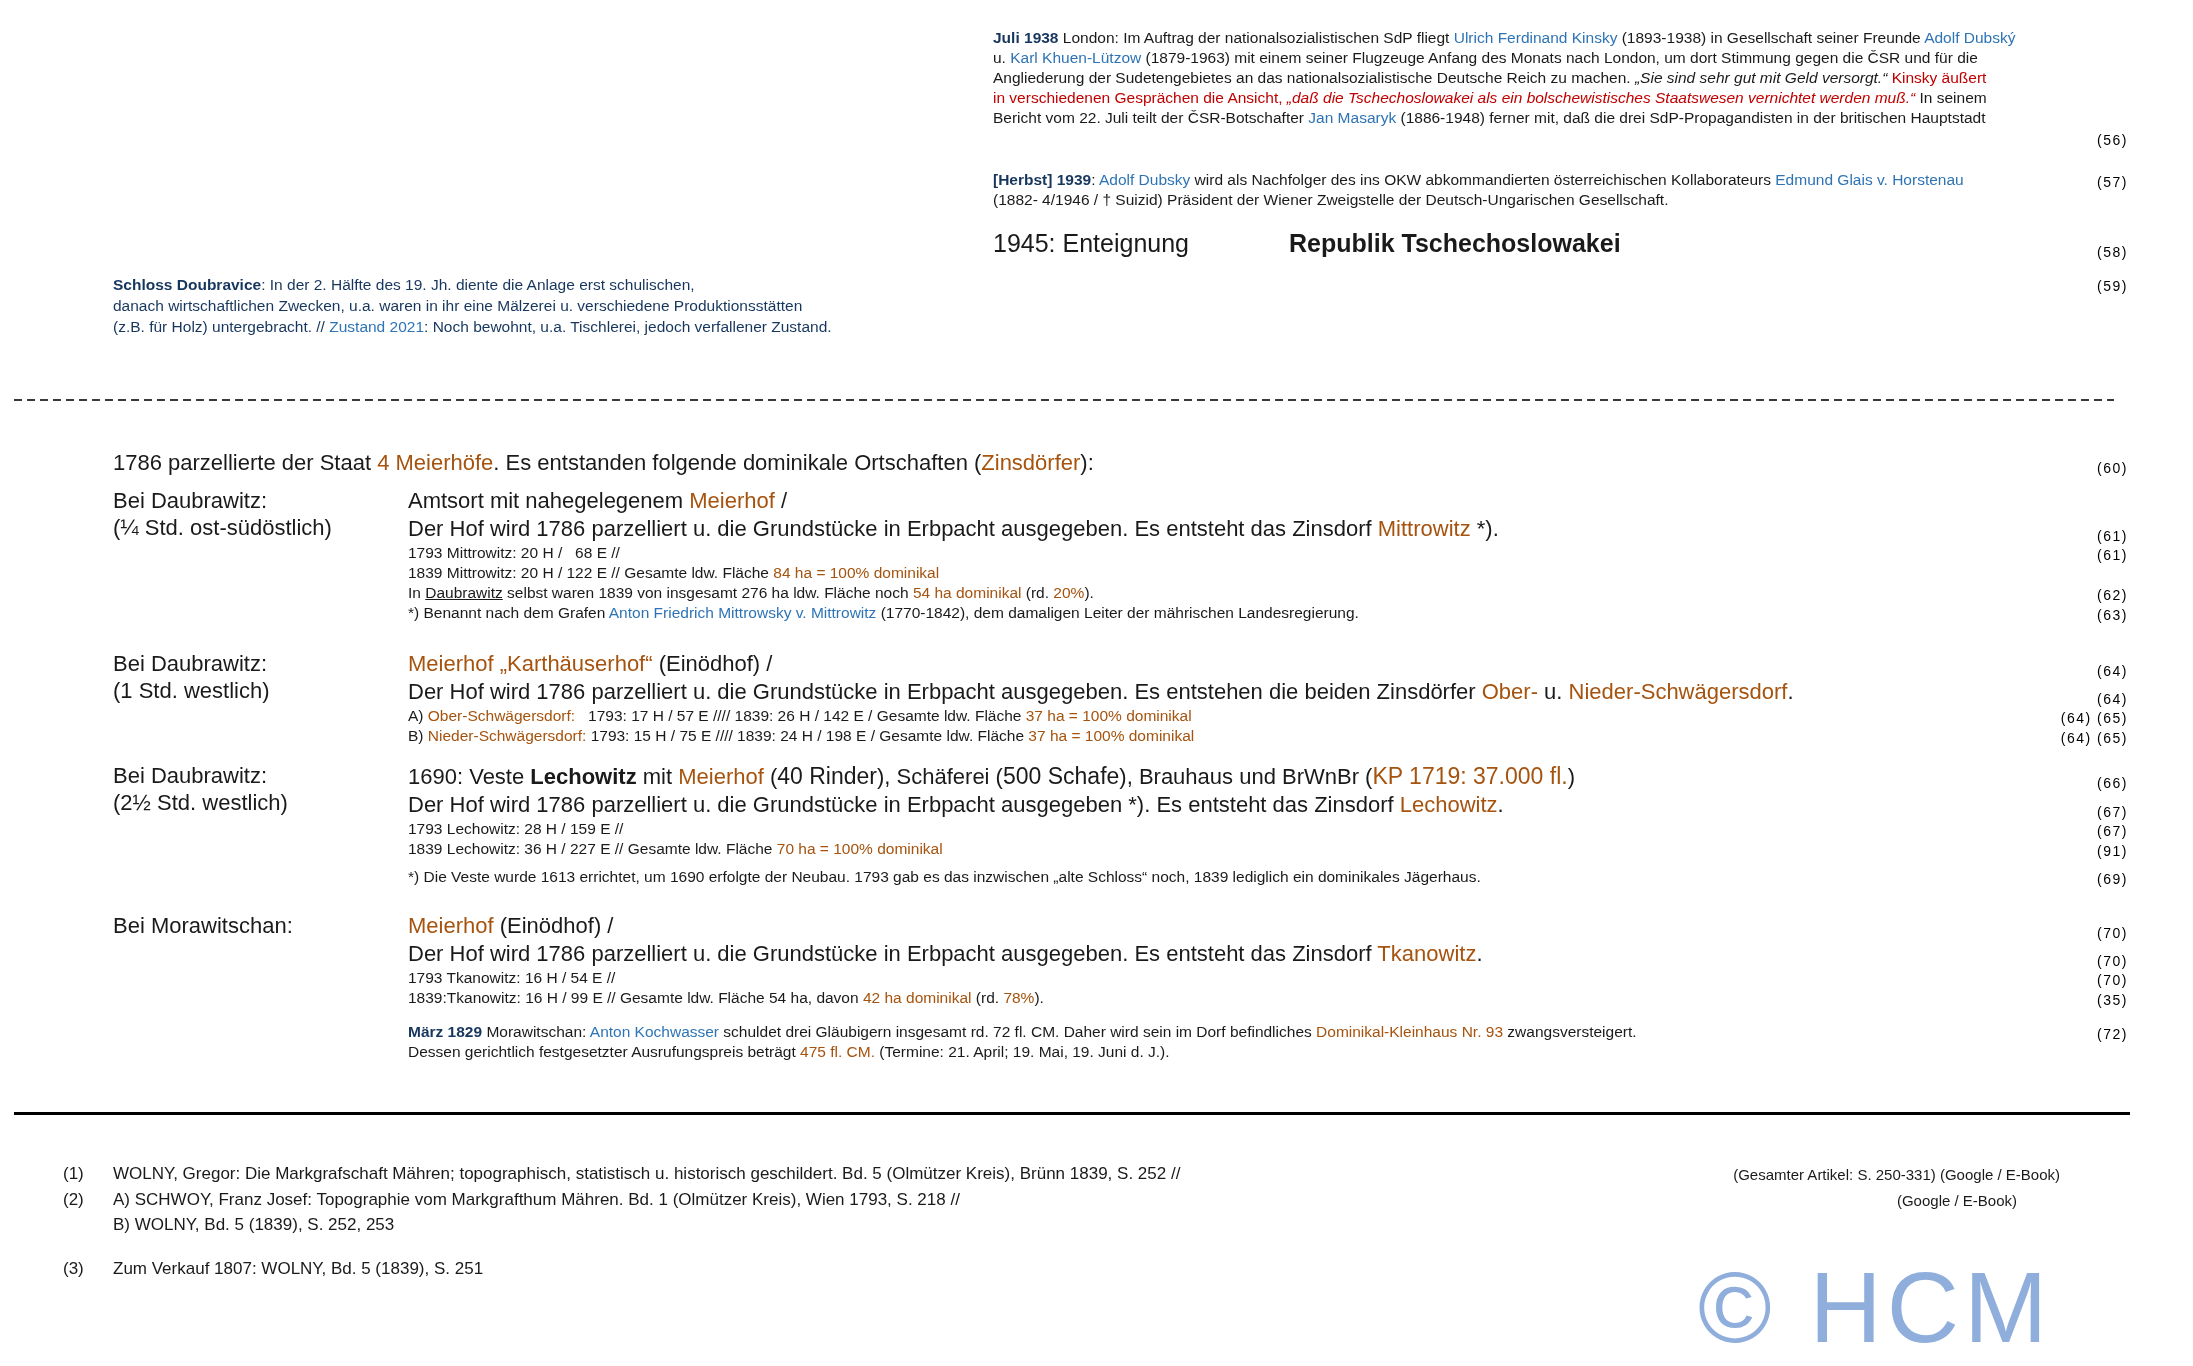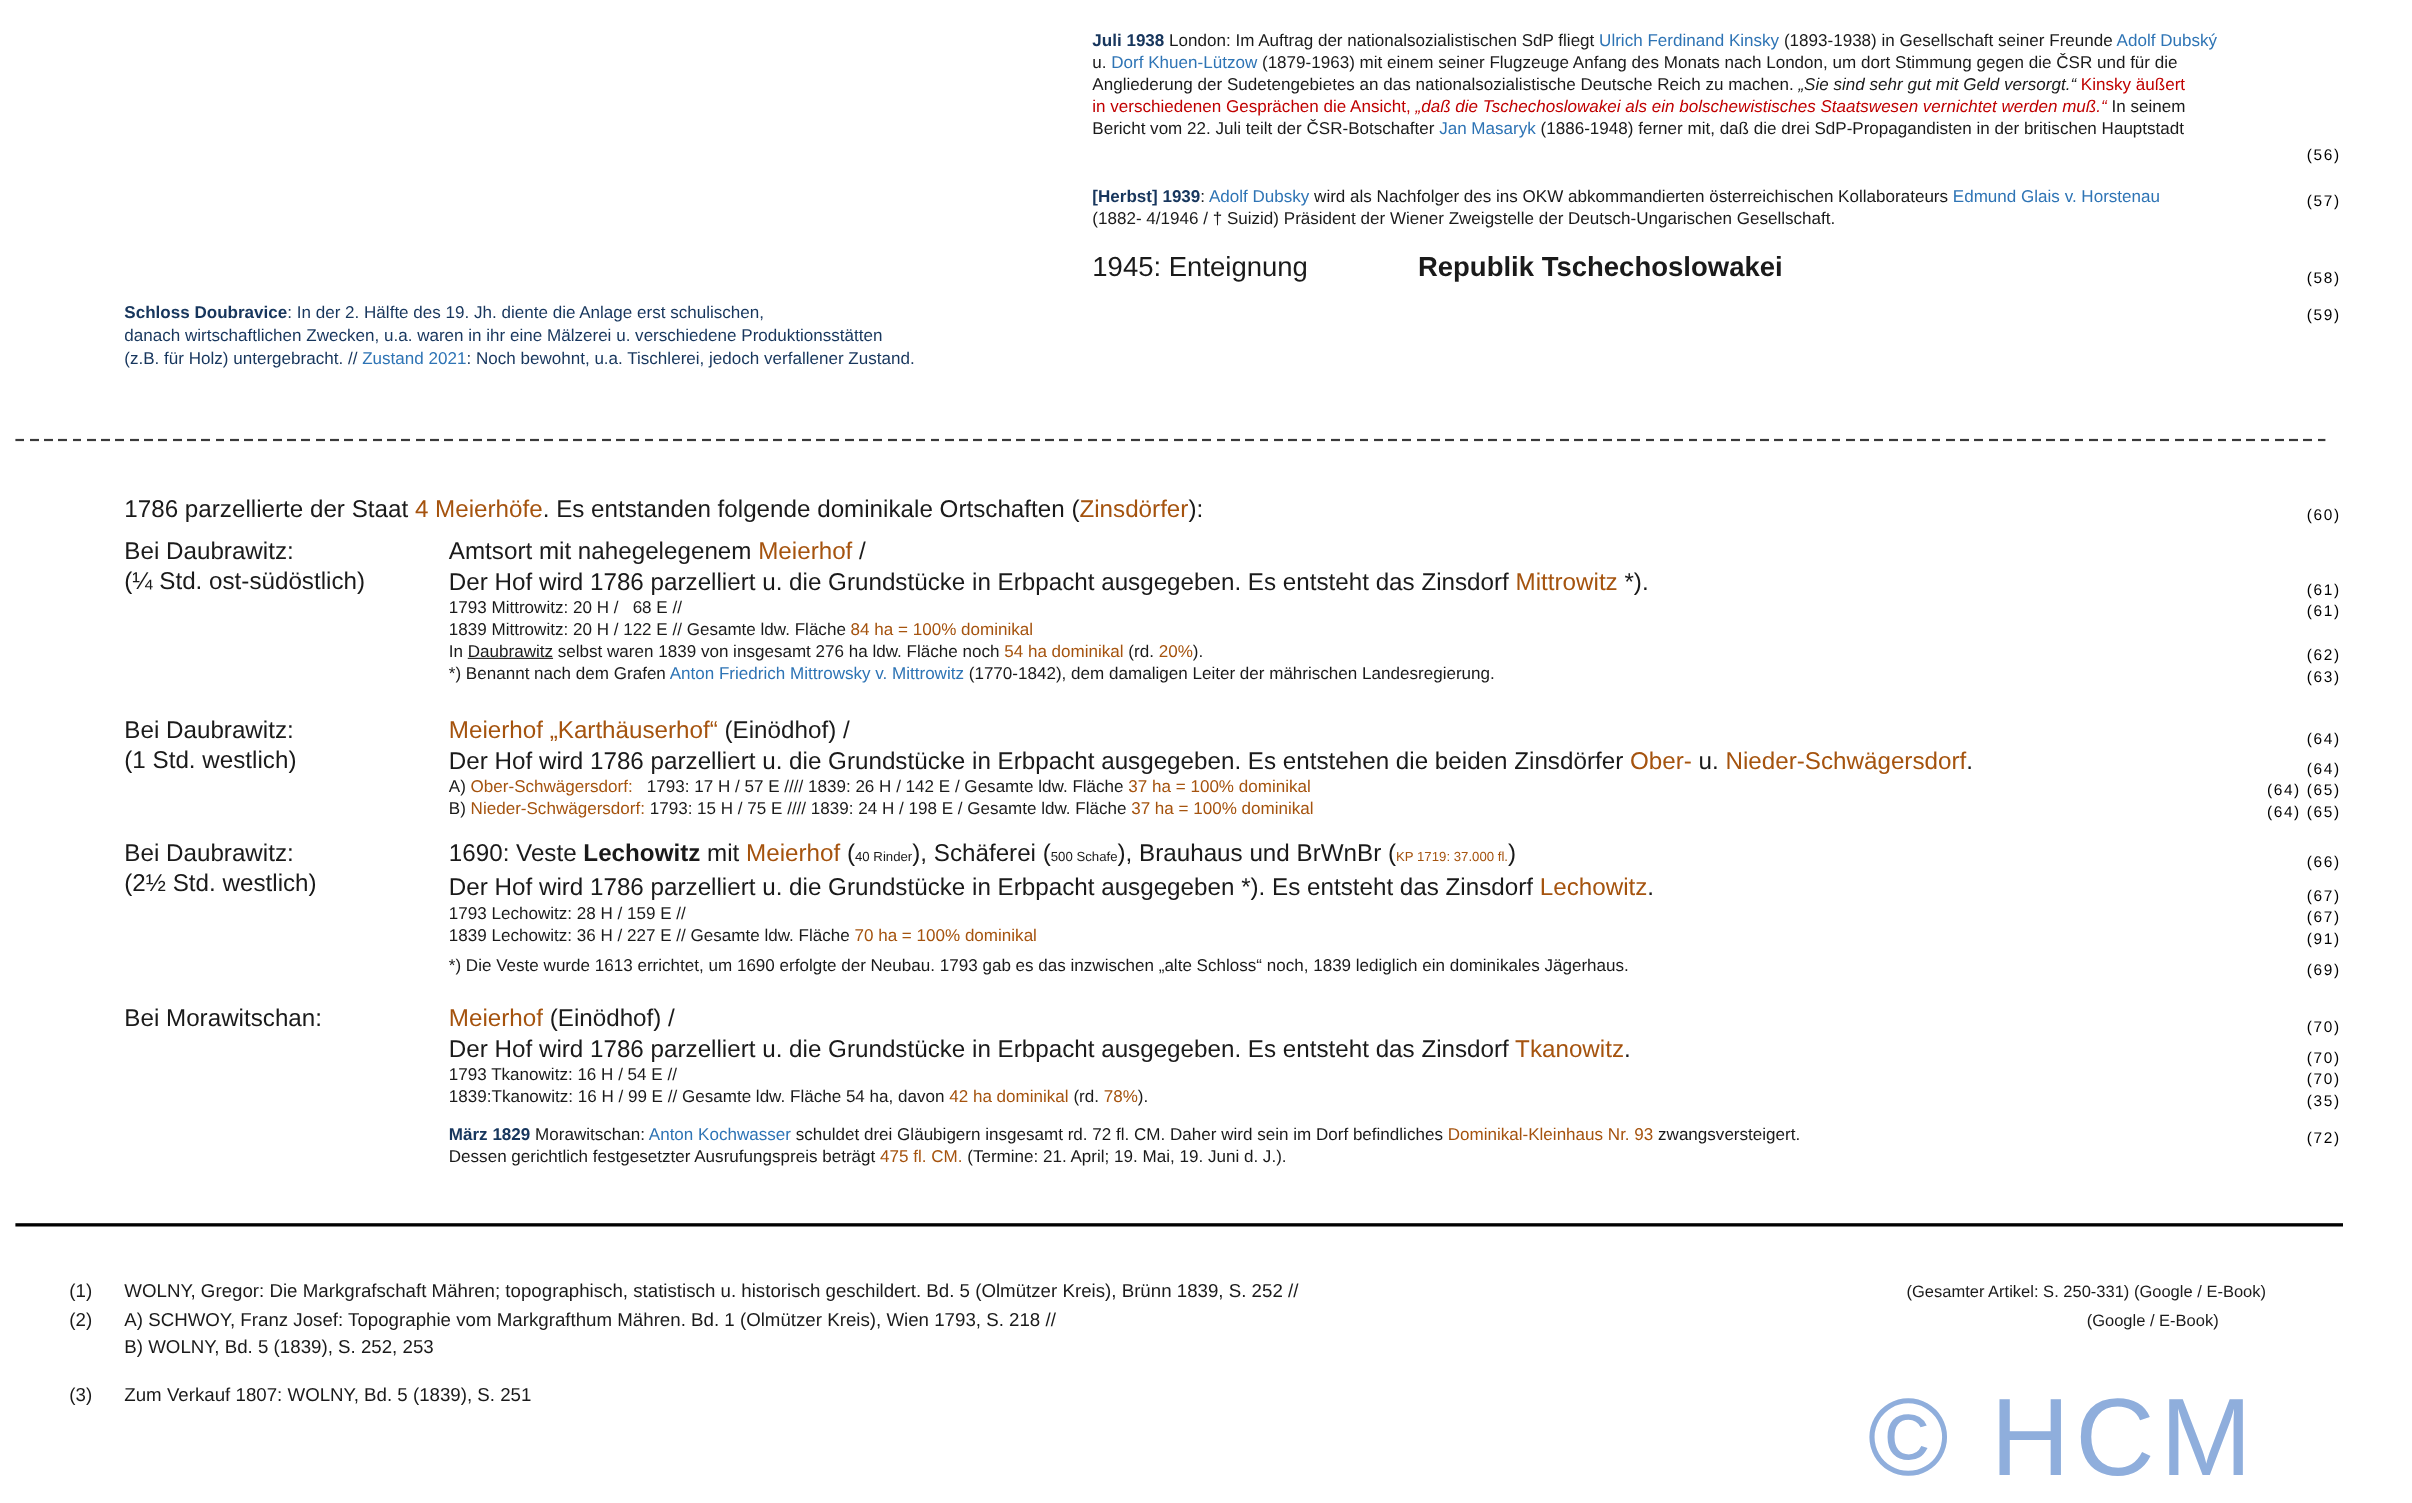--- a/index.html
+++ b/index.html
@@ -26,21 +26,21 @@
   
   .b{font-weight:700;}
   .navy{color:var(--navy);font-weight:700;margin-top:27px;}
   .link{color:var(--link);}
   .purple{color:var(--purple);}
   .red{color:var(--red);}
   .redit{color:var(--red);font-style:italic;}
   .it{font-style:italic;}
   .brown{color:var(--brown);}
   .u{text-decoration:underline;}
-  .sm{font-size:12px;}
+  .sm{font-size:23px;}
   .h1s{font-size:27px;}
   .h2s{font-size:23px;}
   .sch{color:var(--navy);}
   .gapL{margin-left:100px;}
   
   .ref{position:absolute;right:0;top:2px;font-size:14px;letter-spacing:1.5px;color:#000;font-weight:400;}
   .k-h .ref{top:7px;} .k-h25 .ref{top:9px;} .k-h22 .ref{top:5px;margin-left:16px;}
   
   .para1938{left:993px;top:28px;width:1135px;}
   .paraHerbst{left:993px;top:170px;width:1135px;}
@@ -63,21 +63,21 @@
   .fa1{top:1166px;right:133px;} .fa2{top:1192px;right:176px;}
   .watermark{left:1698px;top:1250px;font-size:100px;letter-spacing:5px;color:var(--wm);white-space:pre;}
 </style>
 </head>
 <body>
 
 <div class="page">
 
   <div class="abs para1938">
       <div class="ln k-p"><span class="seg navy">Juli 1938</span><span class="seg"> London: Im Auftrag der nationalsozialistischen SdP fliegt </span><span class="seg link">Ulrich Ferdinand Kinsky</span><span class="seg"> (1893-1938) in Gesellschaft seiner Freunde </span><span class="seg link">Adolf Dubský</span></div>
-      <div class="ln k-p"><span class="seg">u. </span><span class="seg link">Dorf Khuen-Lützow</span><span class="seg"> (1879-1963) mit einem seiner Flugzeuge Anfang des Monats nach London, um dort Stimmung gegen die ČSR und für die</span></div>
+      <div class="ln k-p"><span class="seg">u. </span><span class="seg link">Karl Khuen-Lützow</span><span class="seg"> (1879-1963) mit einem seiner Flugzeuge Anfang des Monats nach London, um dort Stimmung gegen die ČSR und für die</span></div>
       <div class="ln k-p"><span class="seg">Angliederung der Sudetengebietes an das nationalsozialistische Deutsche Reich zu machen. </span><span class="seg it">„Sie sind sehr gut mit Geld versorgt.“</span><span class="seg"> </span><span class="seg red">Kinsky äußert</span></div>
       <div class="ln k-p"><span class="seg red">in verschiedenen Gesprächen die Ansicht, </span><span class="seg redit">„daß die Tschechoslowakei als ein bolschewistisches Staatswesen vernichtet werden muß.“</span><span class="seg"> In seinem</span></div>
       <div class="ln k-p"><span class="seg">Bericht vom 22. Juli teilt der ČSR-Botschafter </span><span class="seg link">Jan Masaryk</span><span class="seg"> (1886-1948) ferner mit, daß die drei SdP-Propagandisten in der britischen Hauptstadt</span></div>
       <div class="ln k-p"><span class="ref">(56)</span></div>
     </div>
   <div class="abs paraHerbst">
       <div class="ln k-p"><span class="seg navy">[Herbst] 1939</span><span class="seg">: </span><span class="seg link">Adolf Dubsky</span><span class="seg"> wird als Nachfolger des ins OKW abkommandierten österreichischen Kollaborateurs </span><span class="seg link">Edmund Glais v. Horstenau</span><span class="ref">(57)</span></div>
       <div class="ln k-p"><span class="seg">(1882- 4/1946 / † Suizid) Präsident der Wiener Zweigstelle der Deutsch-Ungarischen Gesellschaft.</span></div>
     </div>
 

